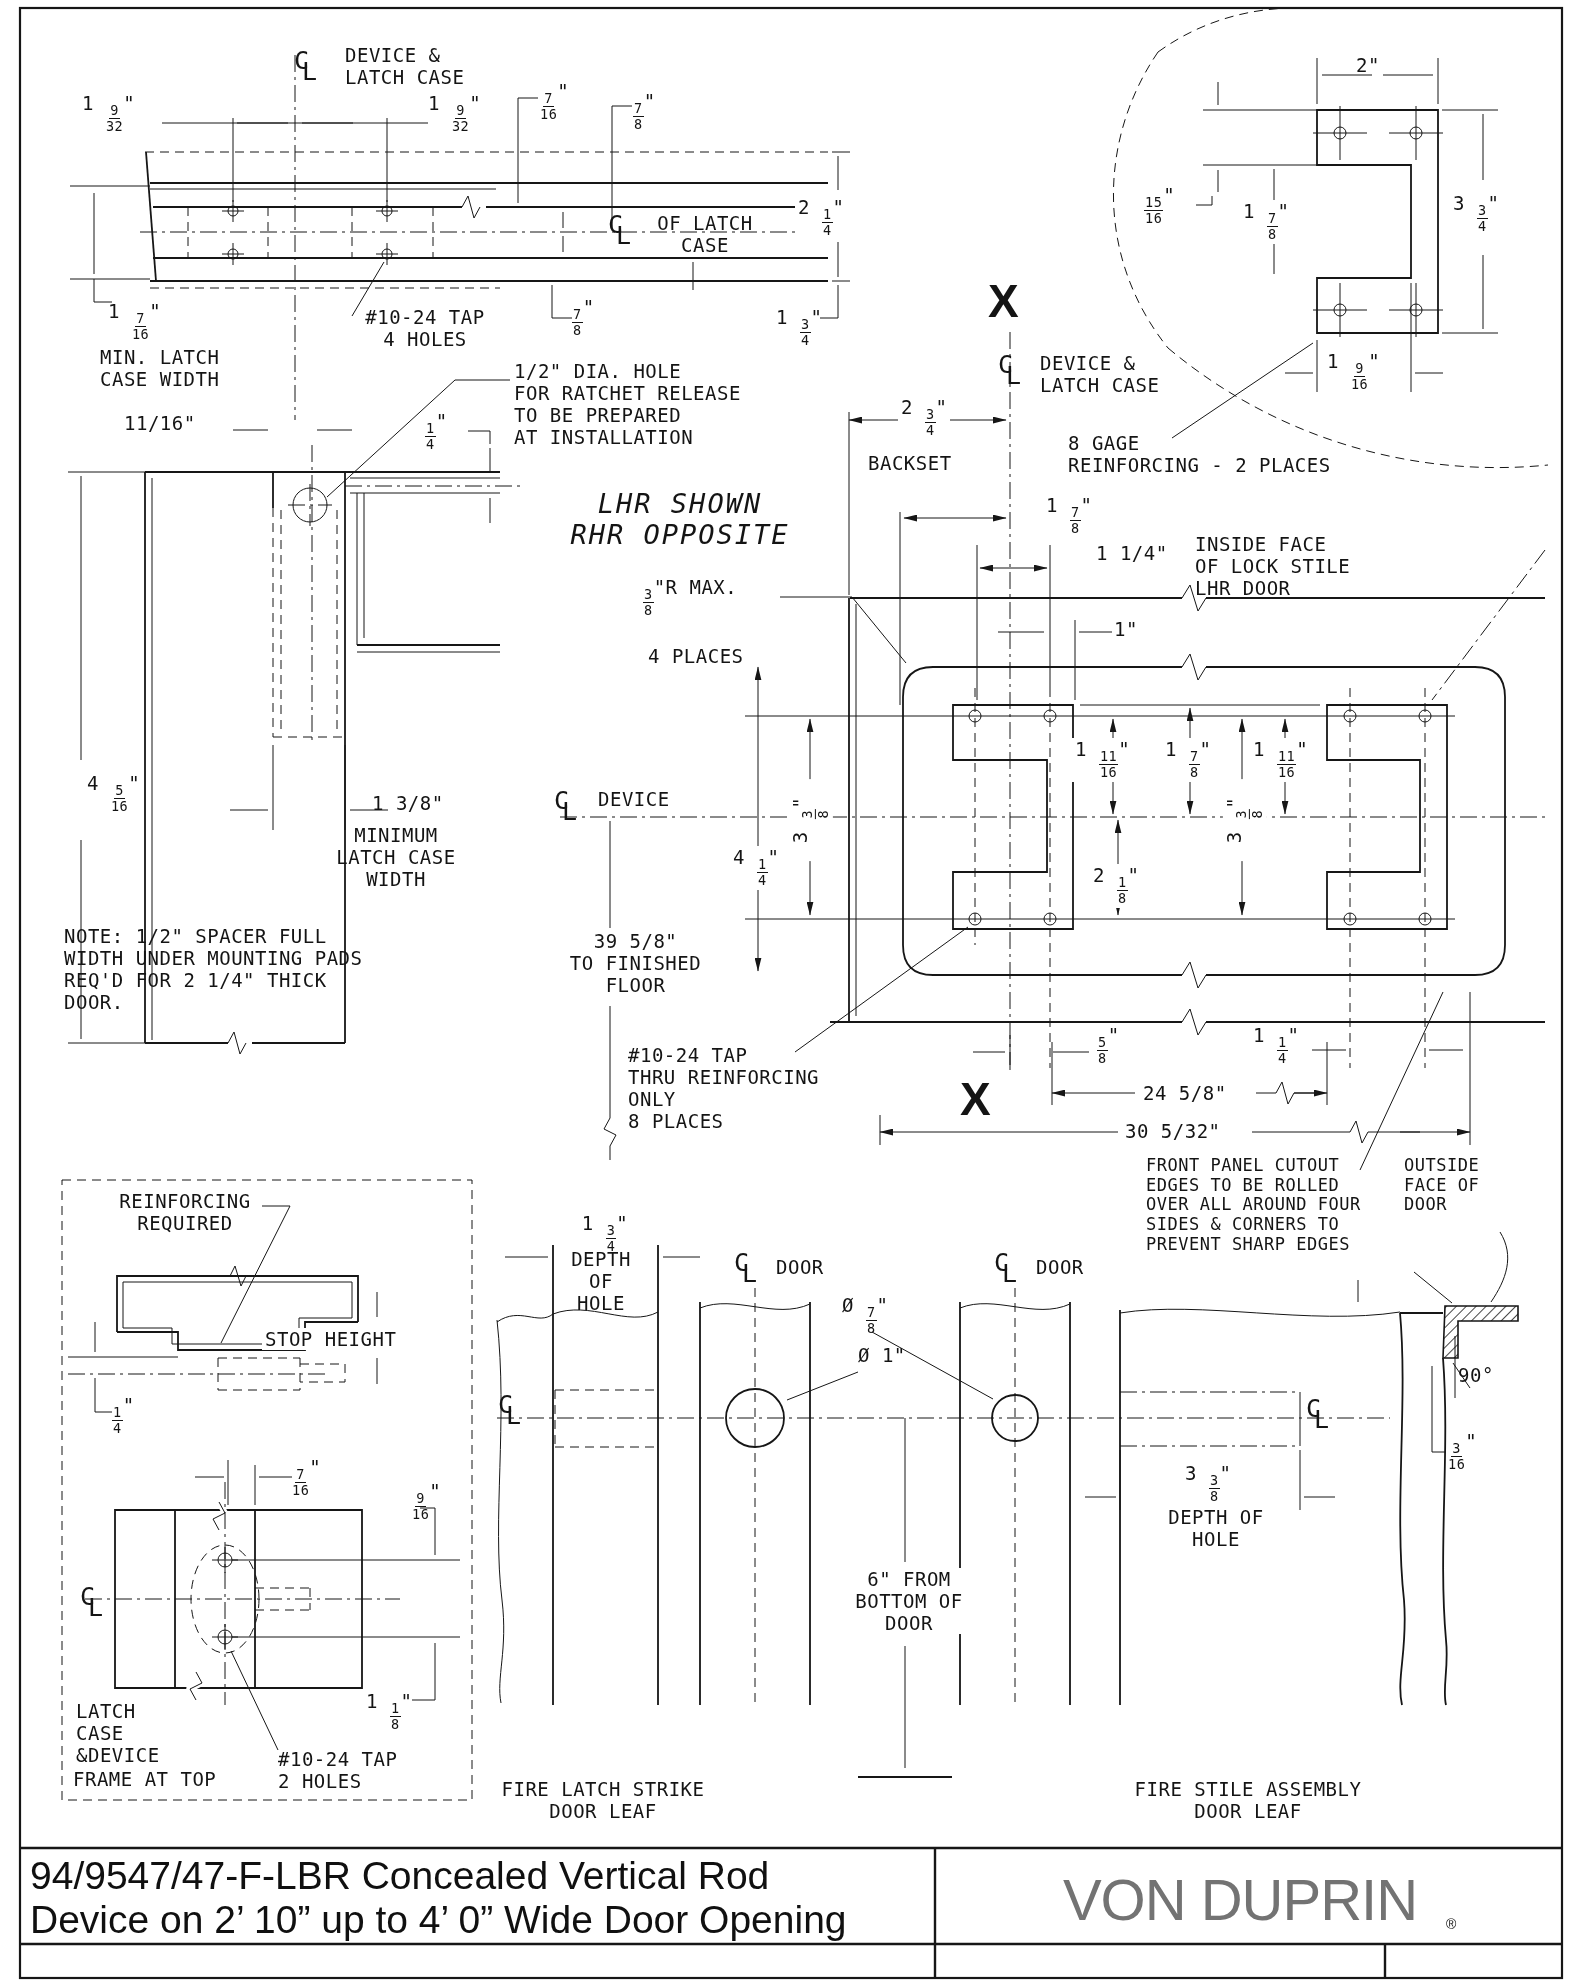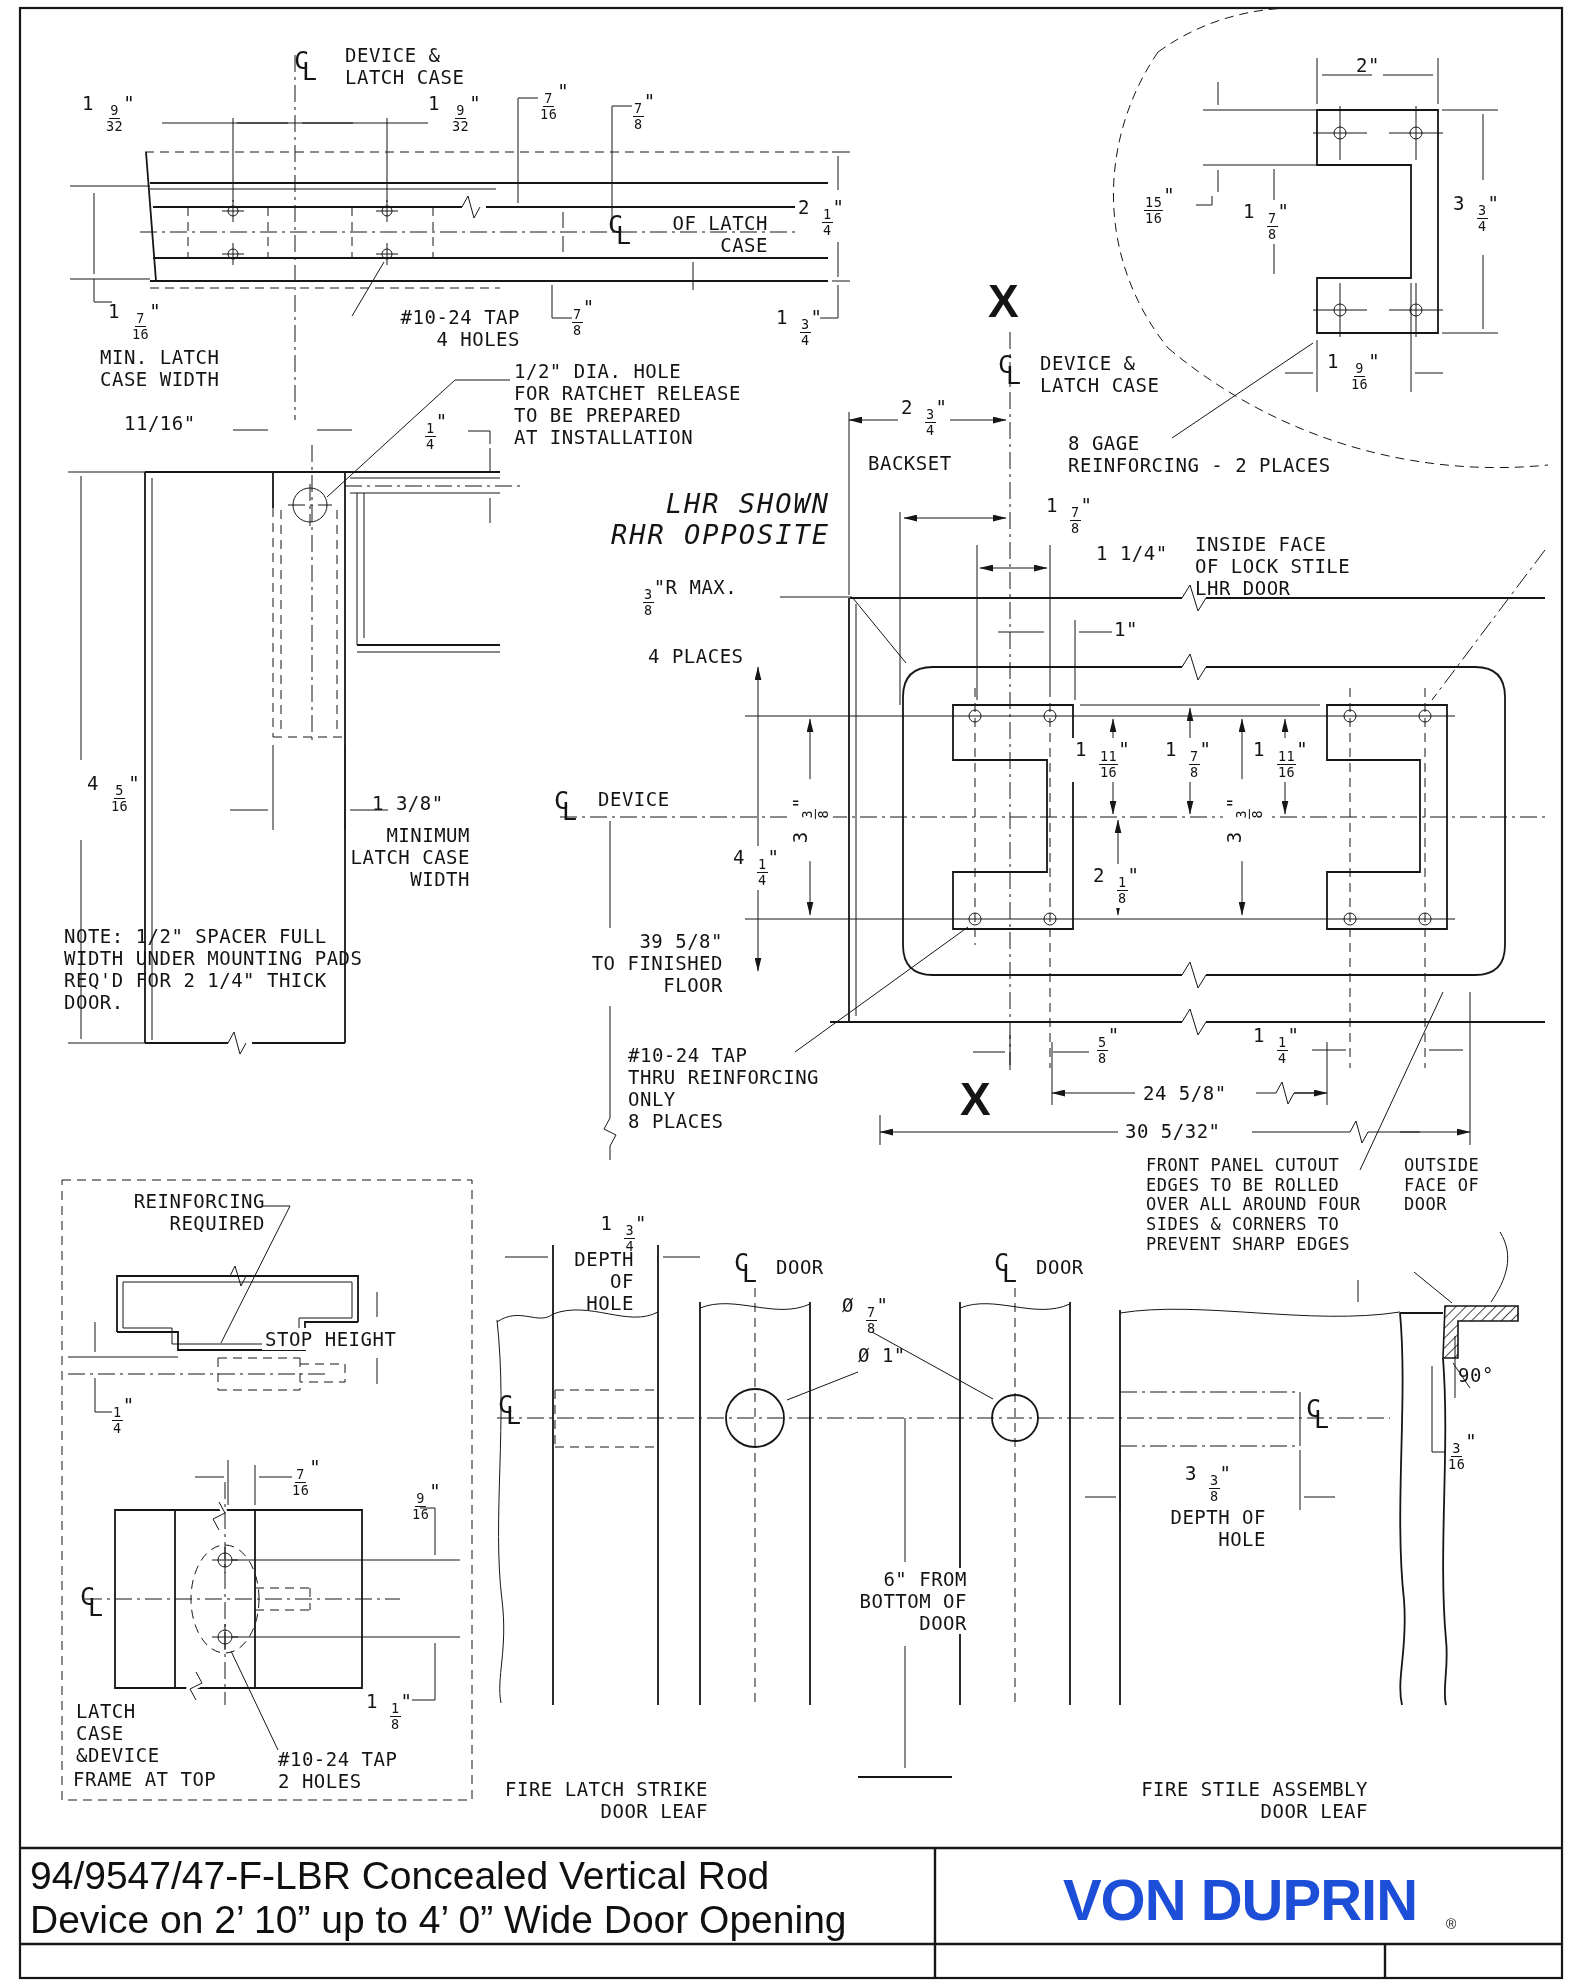--- a/index.html
+++ b/index.html
@@ -6,35 +6,35 @@
   #sheet{position:relative;width:1582px;height:1980px;background:#ffffff;overflow:hidden;
          font-family:"DejaVu Sans Mono",monospace;color:#141414;}
   svg{position:absolute;left:0;top:0;}
   .o{stroke:#161616;stroke-width:1.8;fill:none;}
   .t{stroke:#161616;stroke-width:1;fill:none;}
   .d{stroke-dasharray:9 6;}
   .dd{stroke-dasharray:17 5 3 5;}
   .lb{position:absolute;font-size:19px;line-height:1.16;letter-spacing:.5px;
       white-space:pre-line;color:#141414;}
   .bg{background:#fff;padding:0 3px;}
-  .ctr{text-align:right;}
+  .ctr{text-align:center;}
   .big{font-size:27px;letter-spacing:2px;font-style:italic;}
   .rot{transform:rotate(-90deg);transform-origin:center center;}
   .xmark{font-family:"Liberation Sans",sans-serif;font-weight:bold;font-size:46px;line-height:1;}
   .fr{display:inline-flex;flex-direction:column;align-items:center;font-size:13.5px;
       line-height:1.12;vertical-align:-7px;transform:translateY(-2px);}
   .fr b{font-weight:normal;border-bottom:1.6px solid #141414;padding:0 1px;}
   .fr i{font-style:normal;}
   .cl{position:absolute;font-size:25px;line-height:1;width:30px;height:36px;}
   .cl span{position:absolute;left:0;top:0;}
   .cl span.l{left:8px;top:11px;}
   .title{position:absolute;font-family:"Liberation Sans",sans-serif;font-size:39px;
          line-height:1.12;color:#101010;white-space:pre-line;}
-  .brand{position:absolute;font-family:"Liberation Sans",sans-serif;font-weight:bold;
-         font-size:58px;letter-spacing:-1px;color:#1d4ed8;}
+  .brand{position:absolute;font-family:"Liberation Sans",sans-serif;font-weight:normal;
+         font-size:58px;letter-spacing:-1px;color:#737373;}
   .reg{position:absolute;font-family:"Liberation Sans",sans-serif;font-size:14px;color:#101010;}
 </style>
 </head>
 <body>
 
 <div id="sheet">
 
 <svg width="1582" height="1980" viewBox="0 0 1582 1980">
   <defs>
     <marker id="a" viewBox="0 0 12 6" refX="11.5" refY="3" markerWidth="14" markerHeight="7" orient="auto-start-reverse">

